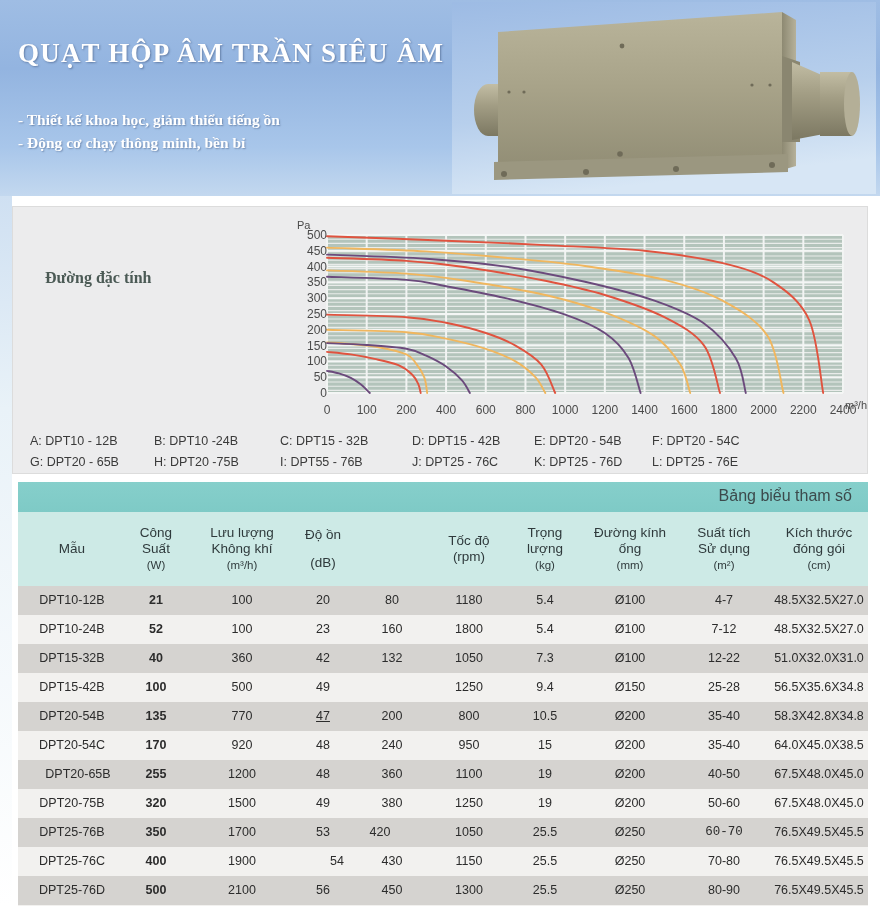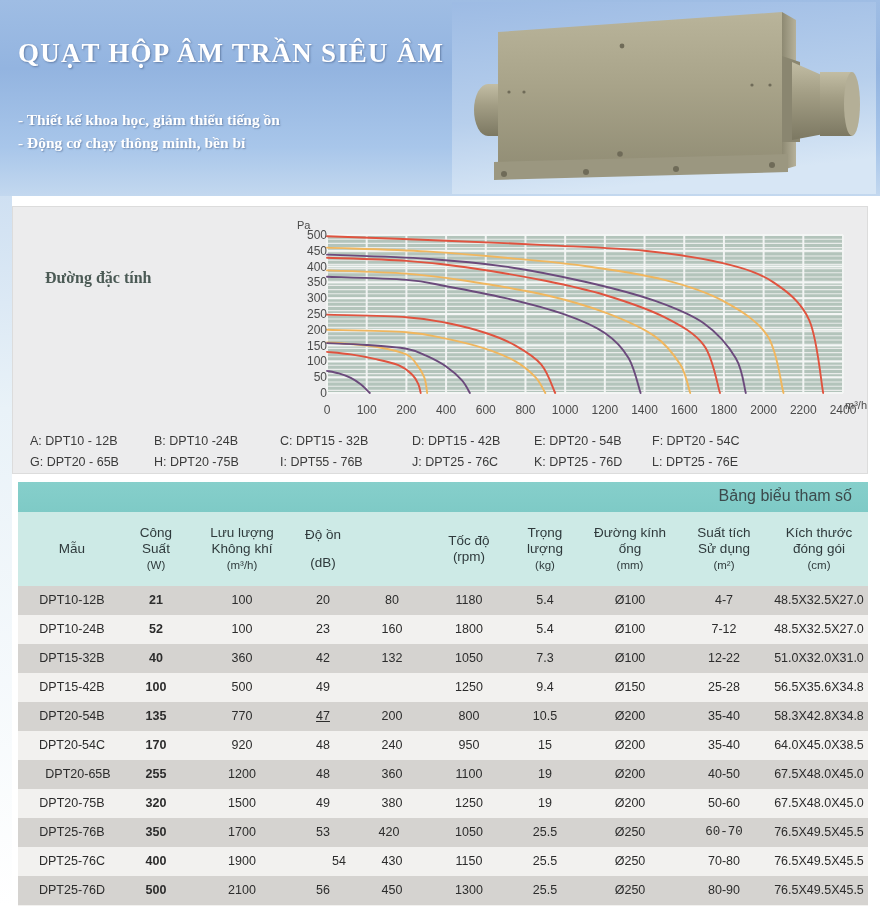--- a/index.html
+++ b/index.html
@@ -466,32 +466,32 @@
         <div class="td" style="left: 490px; width: 74px;">19</div>
         <div class="td" style="left: 564px; width: 96px;">Ø200</div>
         <div class="td" style="left: 660px; width: 92px;">50-60</div>
         <div class="td" style="left: 752px; width: 98px;">67.5X48.0X45.0</div>
       </div>
       <div class="trow odd">
         <div class="td model" style="left: 6px; width: 96px;">DPT25-76B</div>
         <div class="td bold" style="left: 102px; width: 72px;">350</div>
         <div class="td" style="left: 174px; width: 100px;">1700</div>
         <div class="td" style="left: 274px; width: 62px;">53</div>
-        <div class="td" style="left: 333px; width: 76px;">420</div>
+        <div class="td" style="left: 324px; width: 76px;">420</div>
         <div class="td" style="left: 412px; width: 78px;">1050</div>
         <div class="td" style="left: 490px; width: 74px;">25.5</div>
         <div class="td" style="left: 564px; width: 96px;">Ø250</div>
         <div class="td" style="left: 660px; width: 92px; font-family: Liberation Mono, monospace;">60-70</div>
         <div class="td" style="left: 752px; width: 98px;">76.5X49.5X45.5</div>
       </div>
       <div class="trow even">
         <div class="td model" style="left: 6px; width: 96px;">DPT25-76C</div>
         <div class="td bold" style="left: 102px; width: 72px;">400</div>
         <div class="td" style="left: 174px; width: 100px;">1900</div>
-        <div class="td" style="left: 290px; width: 62px;">54</div>
+        <div class="td" style="left: 264px; width: 62px; text-align: right;">54</div>
         <div class="td" style="left: 336px; width: 76px;">430</div>
         <div class="td" style="left: 412px; width: 78px;">1150</div>
         <div class="td" style="left: 490px; width: 74px;">25.5</div>
         <div class="td" style="left: 564px; width: 96px;">Ø250</div>
         <div class="td" style="left: 660px; width: 92px;">70-80</div>
         <div class="td" style="left: 752px; width: 98px;">76.5X49.5X45.5</div>
       </div>
       <div class="trow odd">
         <div class="td model" style="left: 6px; width: 96px;">DPT25-76D</div>
         <div class="td bold" style="left: 102px; width: 72px;">500</div>

